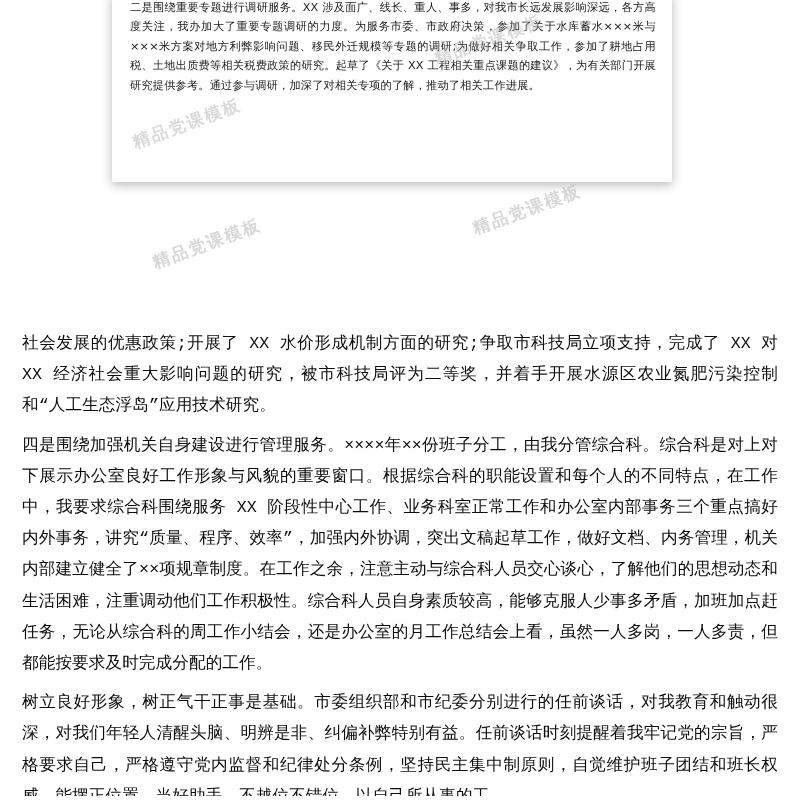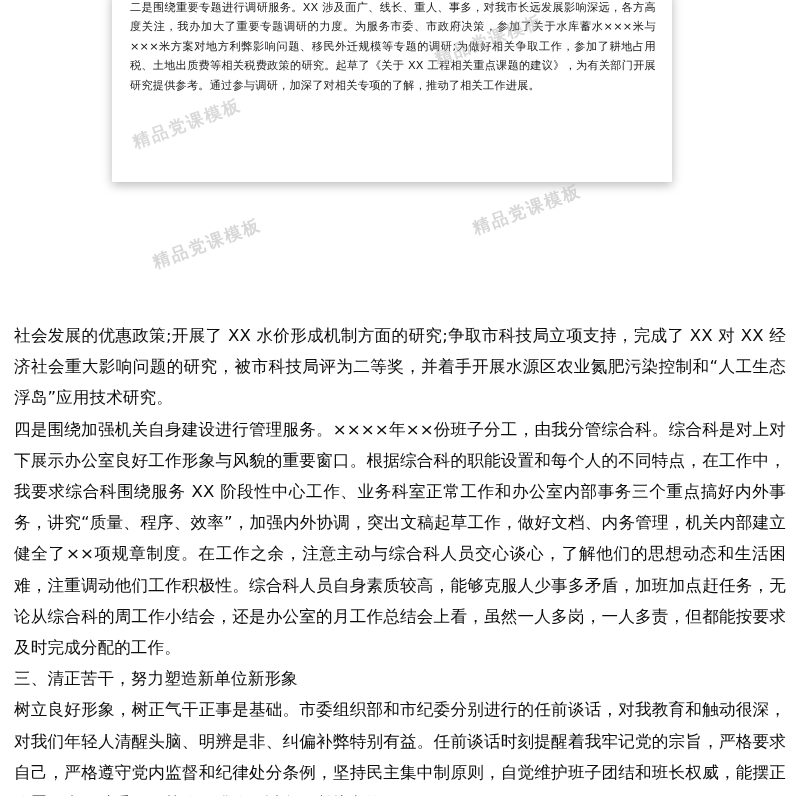--- a/index.html
+++ b/index.html
@@ -61,27 +61,28 @@
   .wm-page-2 { left: 470px; top: 198px; color: rgba(176,176,176,0.5); }
 
   
   .doc-body {
     position: absolute;
     left: 14px;
     top: 320px;
     width: 772px;
   }
   .doc-body p {
-    margin: 0;
+    margin: 8px;
     font-size: 16.6px;
     line-height: 31.2px;
     color: #0d0d0d;
     text-align: justify;
     text-justify: inter-ideograph;
     letter-spacing: 0.1px;
+    font-family: Liberation Mono, monospace;
   }
   .doc-body p.heading {
     font-weight: normal;
   }
   .clip-bottom {
     position: absolute;
     left: 0;
     top: 796px;
     width: 800px;
     height: 4px;
@@ -96,17 +97,16 @@
   <div class="wm wm-card-1">精品党课模板</div>
   <div class="wm wm-card-2">精品党课模板</div>
 </div>
 
 <div class="wm wm-page-1">精品党课模板</div>
 <div class="wm wm-page-2">精品党课模板</div>
 
 <div class="doc-body">
   <p>社会发展的优惠政策;开展了 XX 水价形成机制方面的研究;争取市科技局立项支持，完成了 XX 对 XX 经济社会重大影响问题的研究，被市科技局评为二等奖，并着手开展水源区农业氮肥污染控制和“人工生态浮岛”应用技术研究。</p>
   <p>四是围绕加强机关自身建设进行管理服务。××××年××份班子分工，由我分管综合科。综合科是对上对下展示办公室良好工作形象与风貌的重要窗口。根据综合科的职能设置和每个人的不同特点，在工作中，我要求综合科围绕服务 XX 阶段性中心工作、业务科室正常工作和办公室内部事务三个重点搞好内外事务，讲究“质量、程序、效率”，加强内外协调，突出文稿起草工作，做好文档、内务管理，机关内部建立健全了××项规章制度。在工作之余，注意主动与综合科人员交心谈心，了解他们的思想动态和生活困难，注重调动他们工作积极性。综合科人员自身素质较高，能够克服人少事多矛盾，加班加点赶任务，无论从综合科的周工作小结会，还是办公室的月工作总结会上看，虽然一人多岗，一人多责，但都能按要求及时完成分配的工作。</p>
-  <p class="heading">三、清正苦干，努力塑造新单位新形象</p>
   <p>树立良好形象，树正气干正事是基础。市委组织部和市纪委分别进行的任前谈话，对我教育和触动很深，对我们年轻人清醒头脑、明辨是非、纠偏补弊特别有益。任前谈话时刻提醒着我牢记党的宗旨，严格要求自己，严格遵守党内监督和纪律处分条例，坚持民主集中制原则，自觉维护班子团结和班长权威，能摆正位置，当好助手，不越位不错位，以自己所从事的工</p>
 </div>
 
 <div class="clip-bottom"></div>
 
 </body></html>

